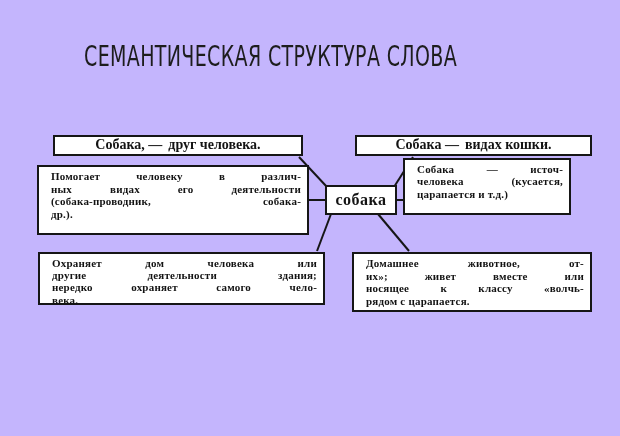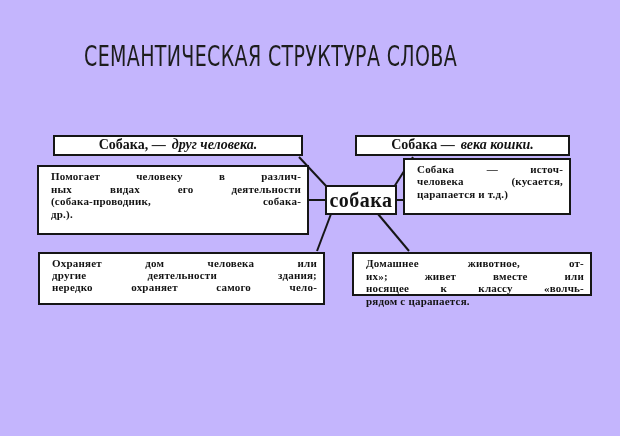--- a/index.html
+++ b/index.html
@@ -15,38 +15,38 @@
   }
   .connectors { position:absolute; left:0; top:0; }
   .box {
     position:absolute; box-sizing:border-box; border:2px solid #161616;
     background:#ffffff; color:#131313; font-weight:bold;
   }
   .sentence {
     display:flex; justify-content:center;
     font-size:14px; white-space:nowrap;
   }
-  .sentence .pred { font-style:italic; margin-left:6px; }
+  .sentence .pred { margin-left:6px; }
   .top-left  { left:53px;  top:135px; width:250px; height:21px; }
-  .top-right { left:355px; top:135px; width:215px; height:21px; }
+  .top-right { left:355px; top:135px; width:237px; height:21px; }
   .para { padding:3px 6px 0 12px; font-size:11px; letter-spacing:0.2px; }
   .left-mid    { left:37px;  top:165px; width:272px; height:70px; }
   .left-mid    .jline { line-height:12.55px; }
   .right-mid   { left:403px; top:158px; width:168px; height:57px; }
   .right-mid   .jline { line-height:12.4px; }
   .bottom-left { left:38px;  top:252px; width:287px; height:53px; }
   .bottom-left .jline { line-height:12.2px; }
-  .bottom-right{ left:352px; top:252px; width:240px; height:44px; }
+  .bottom-right{ left:352px; top:252px; width:240px; height:60px; }
   .bottom-right .jline { line-height:12.6px; }
   .jline { text-align:justify; text-align-last:justify; }
   .jline.last { text-align-last:left; }
   .center-box {
     left:325px; top:185px; width:72px; height:30px;
     display:flex; align-items:center; justify-content:center;
-    font-size:20px; letter-spacing:0.5px;
+    font-size:16px; letter-spacing:0.5px;
   }
 </style>
 </head>
 <body>
 
 <div class="page">
 
   <div class="title">СЕМАНТИЧЕСКАЯ СТРУКТУРА СЛОВА</div>
 
   <div>
@@ -60,21 +60,21 @@
       <line x1="378" y1="214" x2="409" y2="251" stroke="#161616" stroke-width="2"></line>
     </svg>
 
     <div class="box sentence top-left">
       <span>Собака, —</span>
       <span class="pred">друг человека.</span>
     </div>
 
     <div class="box sentence top-right">
       <span>Собака —</span>
-      <span class="pred">века кошки.</span>
+      <span class="pred">видах кошки.</span>
     </div>
 
     <div class="box para left-mid">
         <div class="jline">Помогает человеку в различ-</div>
         <div class="jline">ных видах его деятельности</div>
         <div class="jline">(собака-проводник, собака-</div>
         <div class="jline last">др.).</div>
       </div>
 
     <div class="box para right-mid">
@@ -84,20 +84,21 @@
       </div>
 
     <div class="box center-box">
       <span>собака</span>
     </div>
 
     <div class="box para bottom-left">
         <div class="jline">Охраняет дом человека или</div>
         <div class="jline">другие деятельности здания;</div>
         <div class="jline">нередко охраняет самого чело-</div>
+        <div class="jline last">века.</div>
       </div>
 
     <div class="box para bottom-right">
         <div class="jline">Домашнее животное, от-</div>
         <div class="jline">их»; живет вместе или</div>
         <div class="jline">носящее к классу «волчь-</div>
         <div class="jline last">рядом с царапается.</div>
       </div>
 
   </div>

